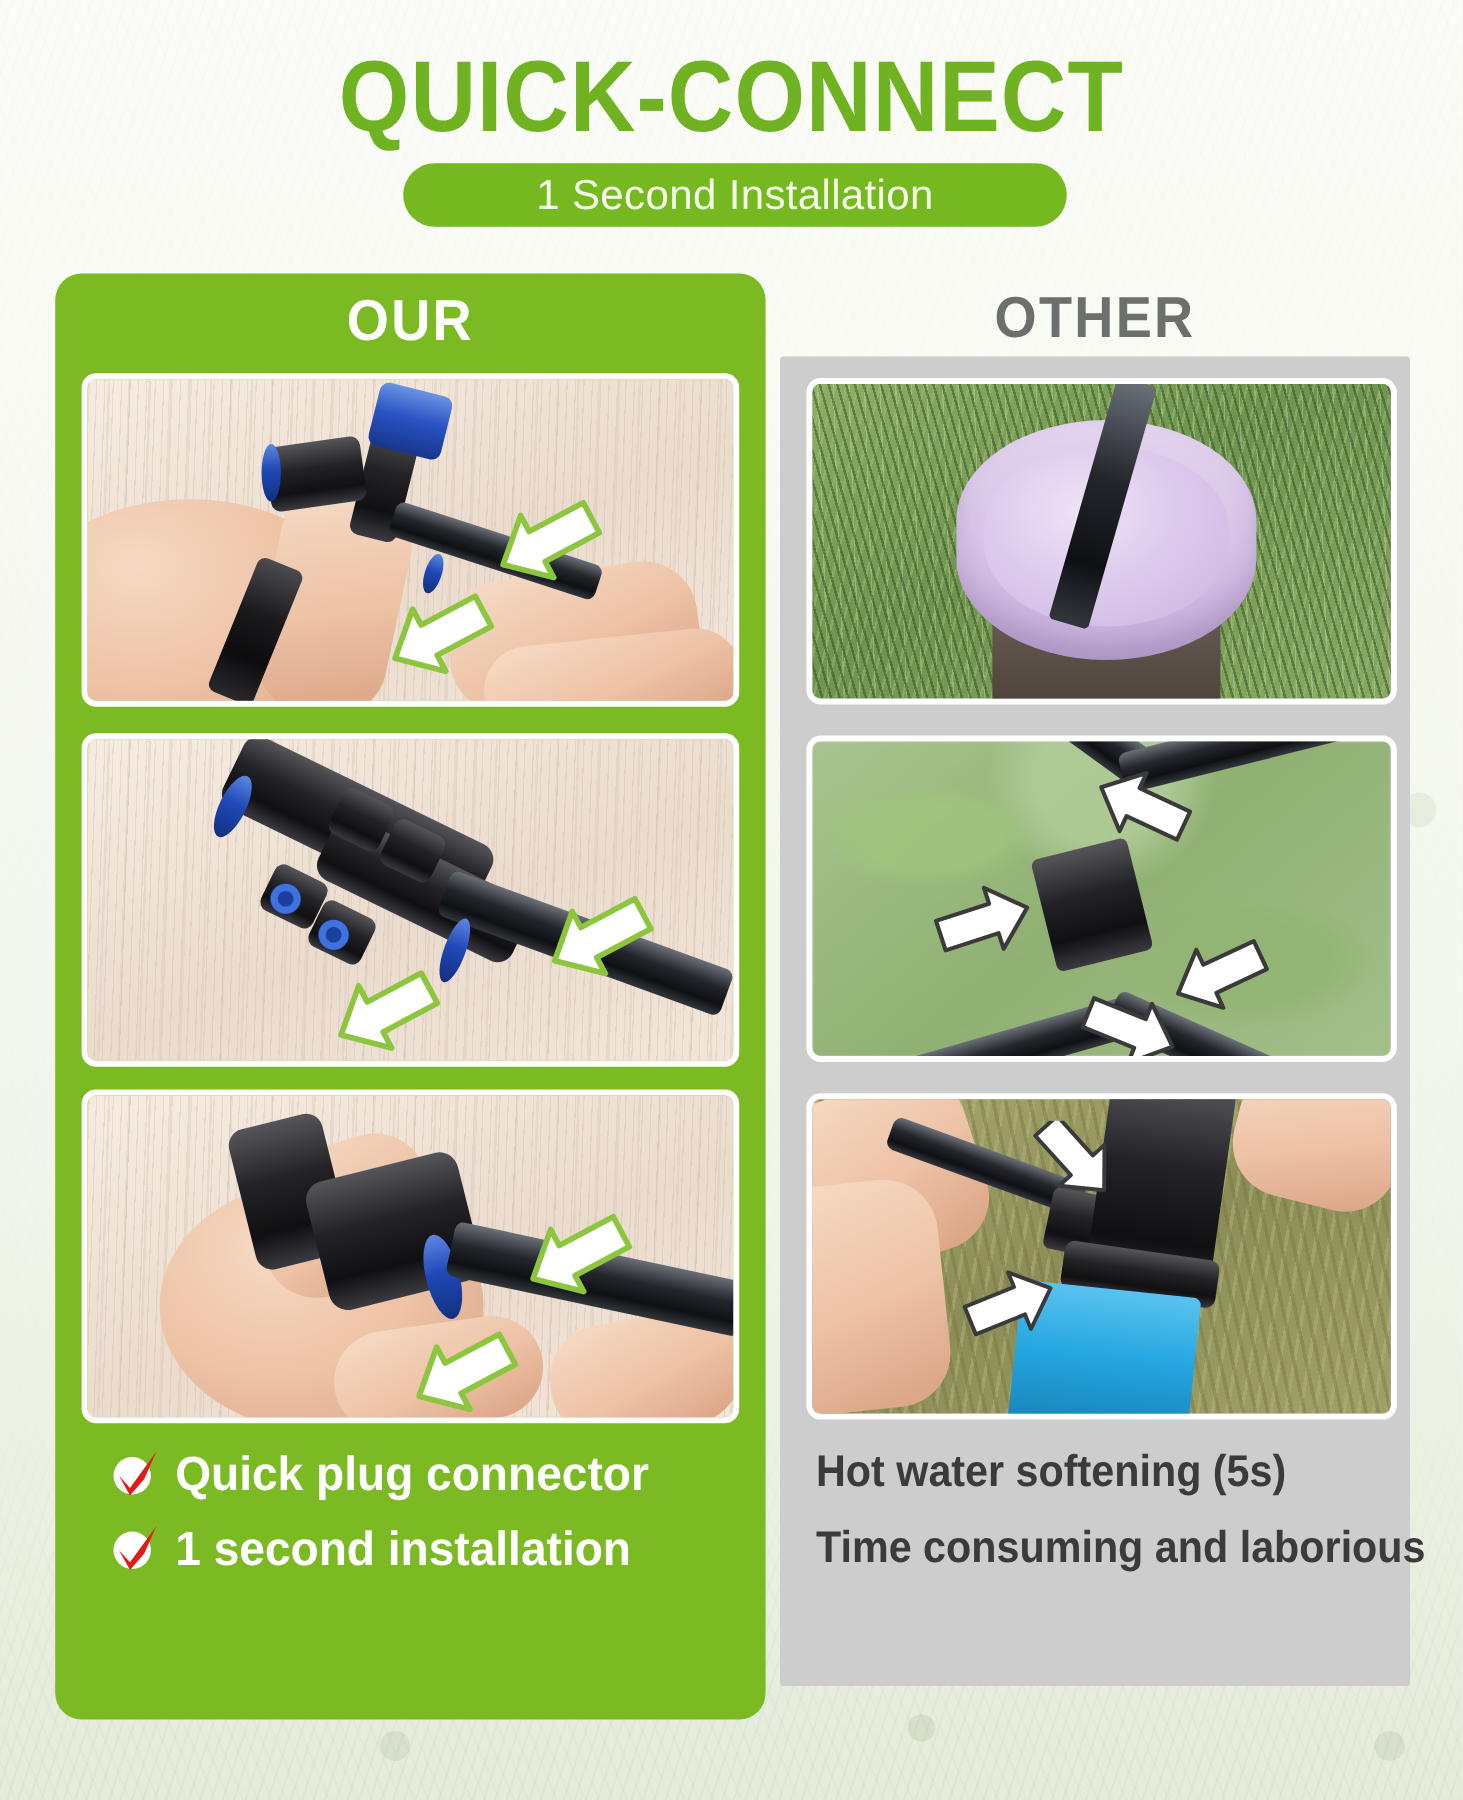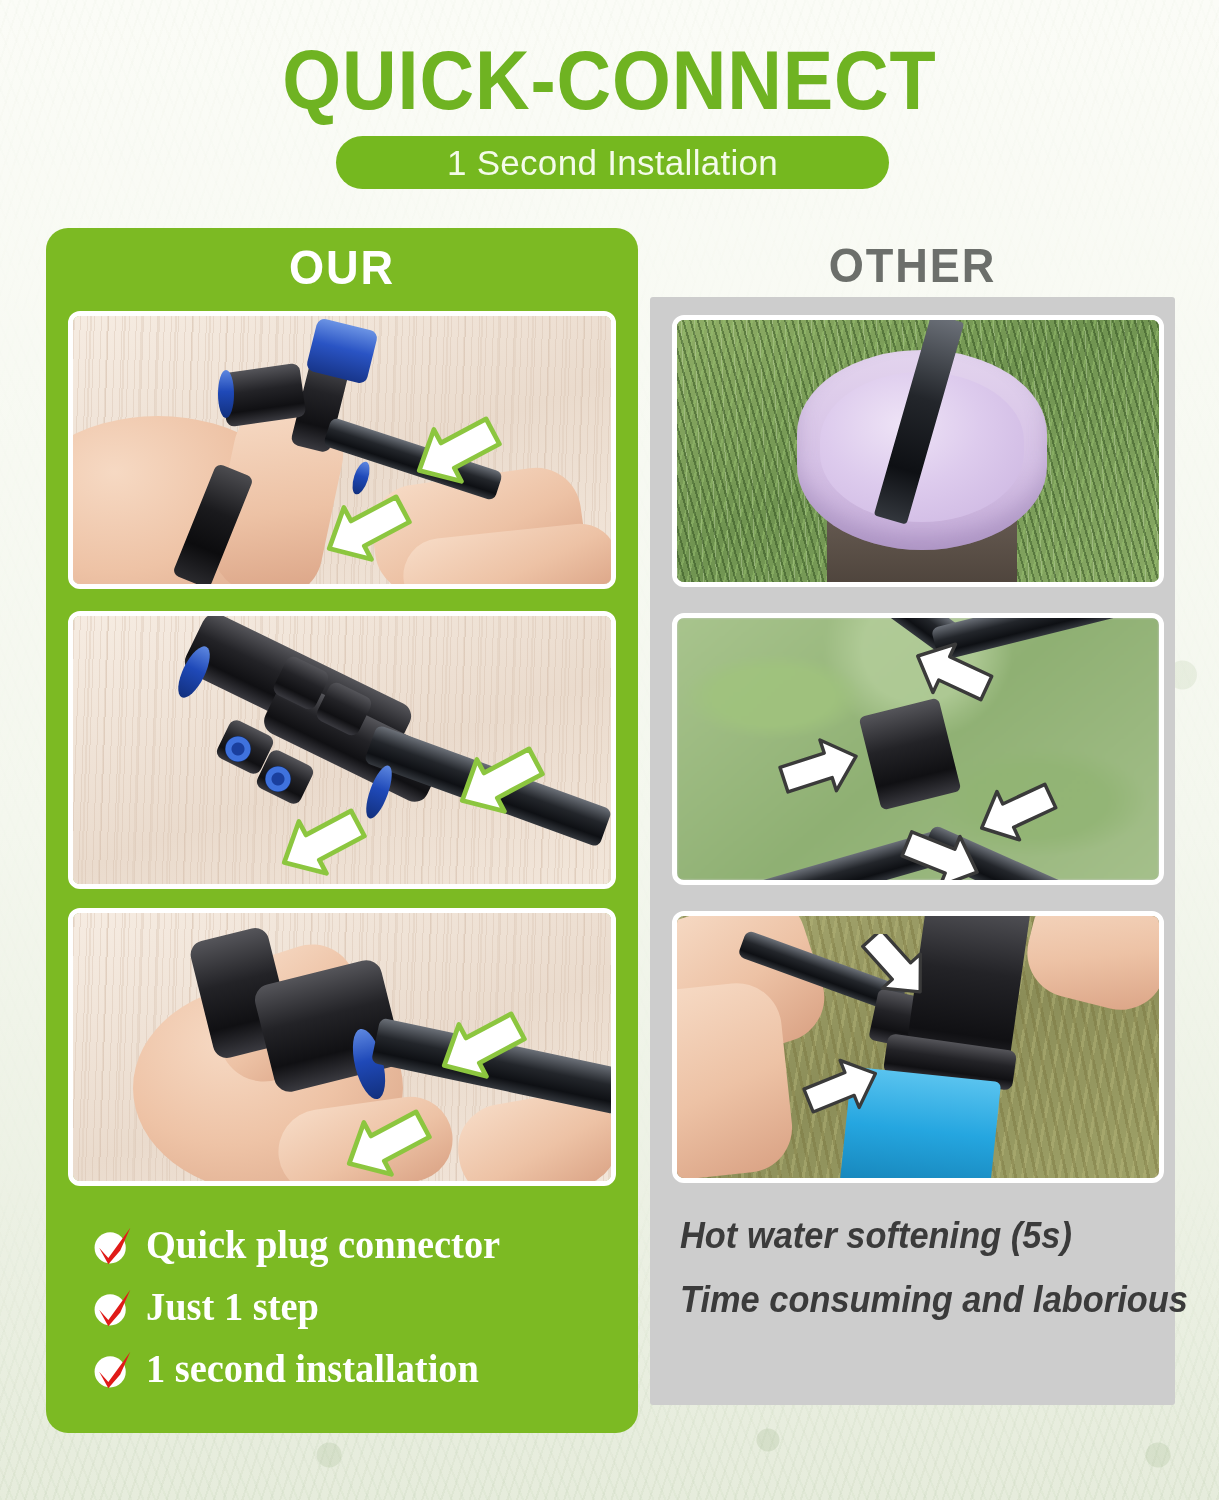--- a/index.html
+++ b/index.html
@@ -223,23 +223,22 @@
 
   
   .our-list {
     position: absolute;
     left: 90px;
     top: 1206px;
     width: 540px;
   }
   .our-row {
     display: flex;
-    align-items: flex-end;
+    align-items: flex-start;
     height: 62px;
-    font-family: Liberation Serif, serif;
   }
   .check {
     width: 44px;
     height: 44px;
     position: relative;
     flex: 0 0 44px;
     margin-right: 12px;
   }
   .check svg { display: block; width: 100%; height: 100%; }
   .our-text {
@@ -254,22 +253,21 @@
 
   .other-list {
     position: absolute;
     left: 680px;
     top: 1204px;
     width: 480px;
   }
   .other-row {
     height: 64px;
     display: flex;
-    align-items: center;
-    font-style: italic;
+    align-items: flex-start;
   }
   .other-text {
     color: #3b3b3b;
     font-size: 37px;
     line-height: 44px;
     font-weight: bold;
     white-space: nowrap;
     transform-origin: left center;
   }
   .other-row:nth-child(1) .other-text { transform: scaleX(0.93); }
@@ -442,29 +440,20 @@
     </span>
     <span class="our-text">Quick plug connector</span>
   </div>
   <div class="our-row">
     <span class="check">
       <svg viewBox="0 0 48 48">
         <circle cx="22" cy="26" r="17" fill="#ffffff"></circle>
         <path d="M10 26 L20 37 L44 4 L33 29 L20 44 Z" fill="#e01b18"></path>
       </svg>
     </span>
-    <span class="our-text">Just 1 step</span>
-  </div>
-  <div class="our-row">
-    <span class="check">
-      <svg viewBox="0 0 48 48">
-        <circle cx="22" cy="26" r="17" fill="#ffffff"></circle>
-        <path d="M10 26 L20 37 L44 4 L33 29 L20 44 Z" fill="#e01b18"></path>
-      </svg>
-    </span>
     <span class="our-text">1 second installation</span>
   </div>
 </div>
 
 <div class="other-list">
   <div class="other-row">
     <span class="other-text">Hot water softening (5s)</span>
   </div>
   <div class="other-row">
     <span class="other-text">Time consuming and laborious</span>

